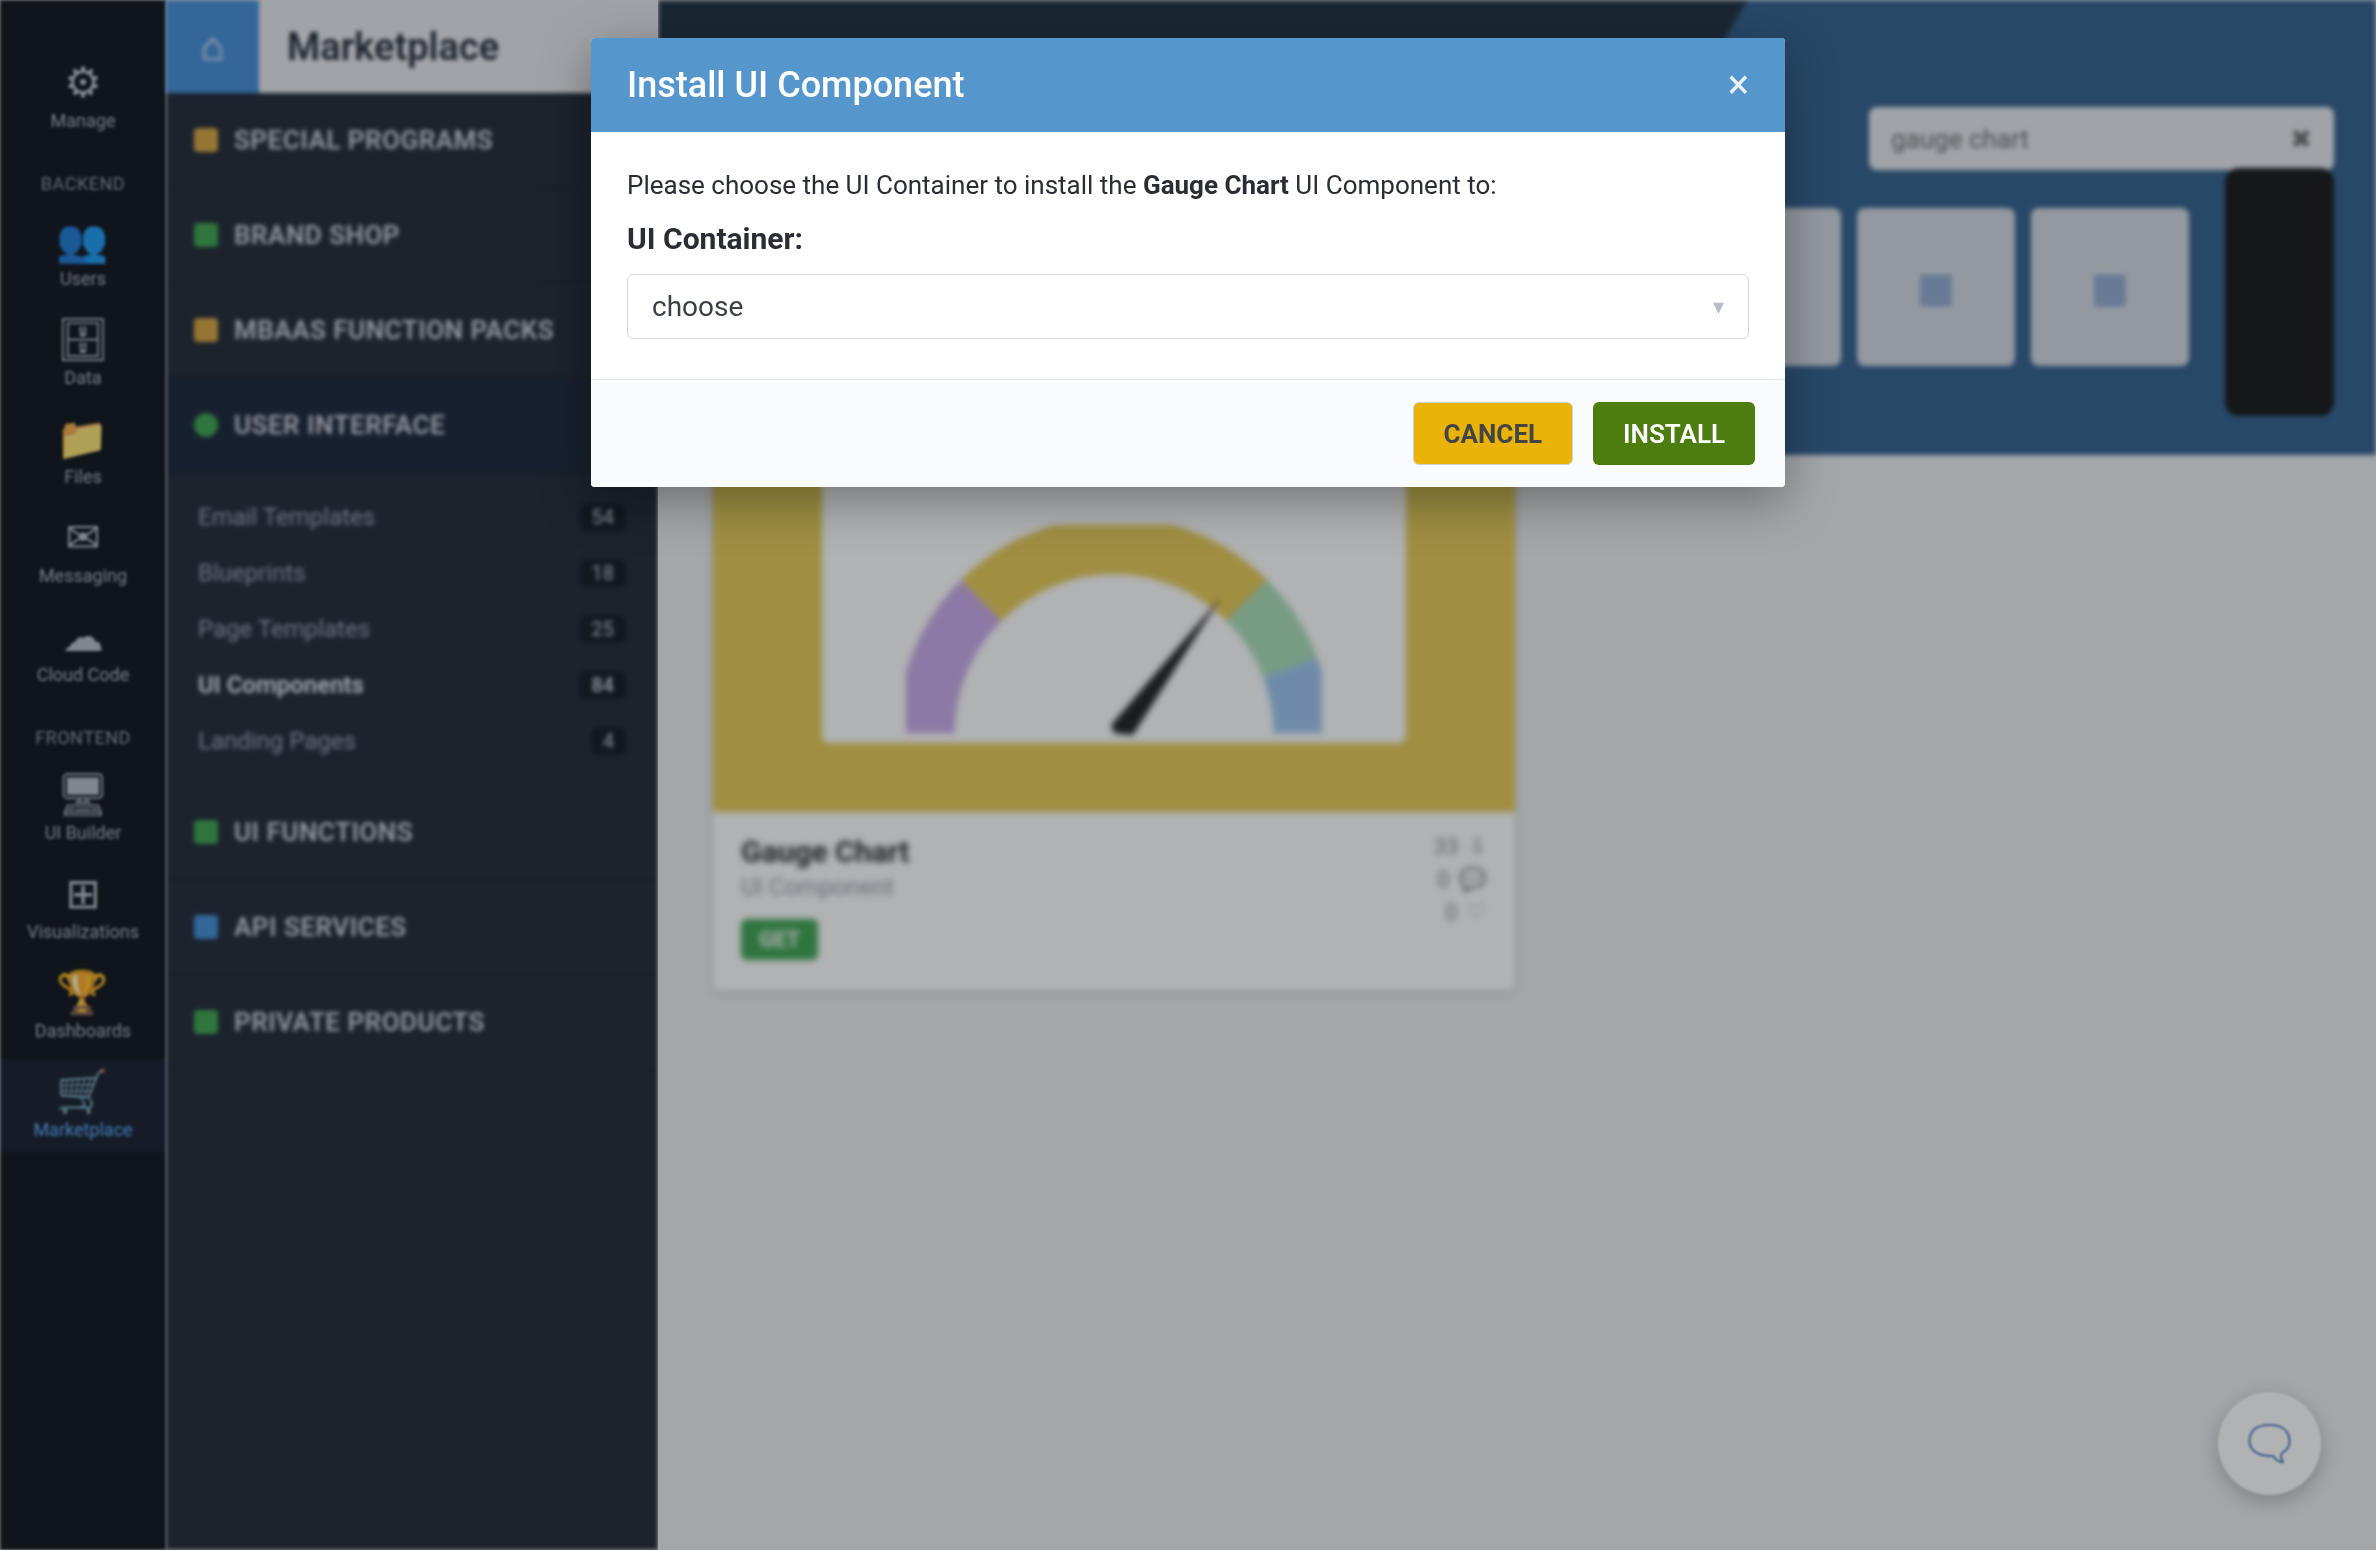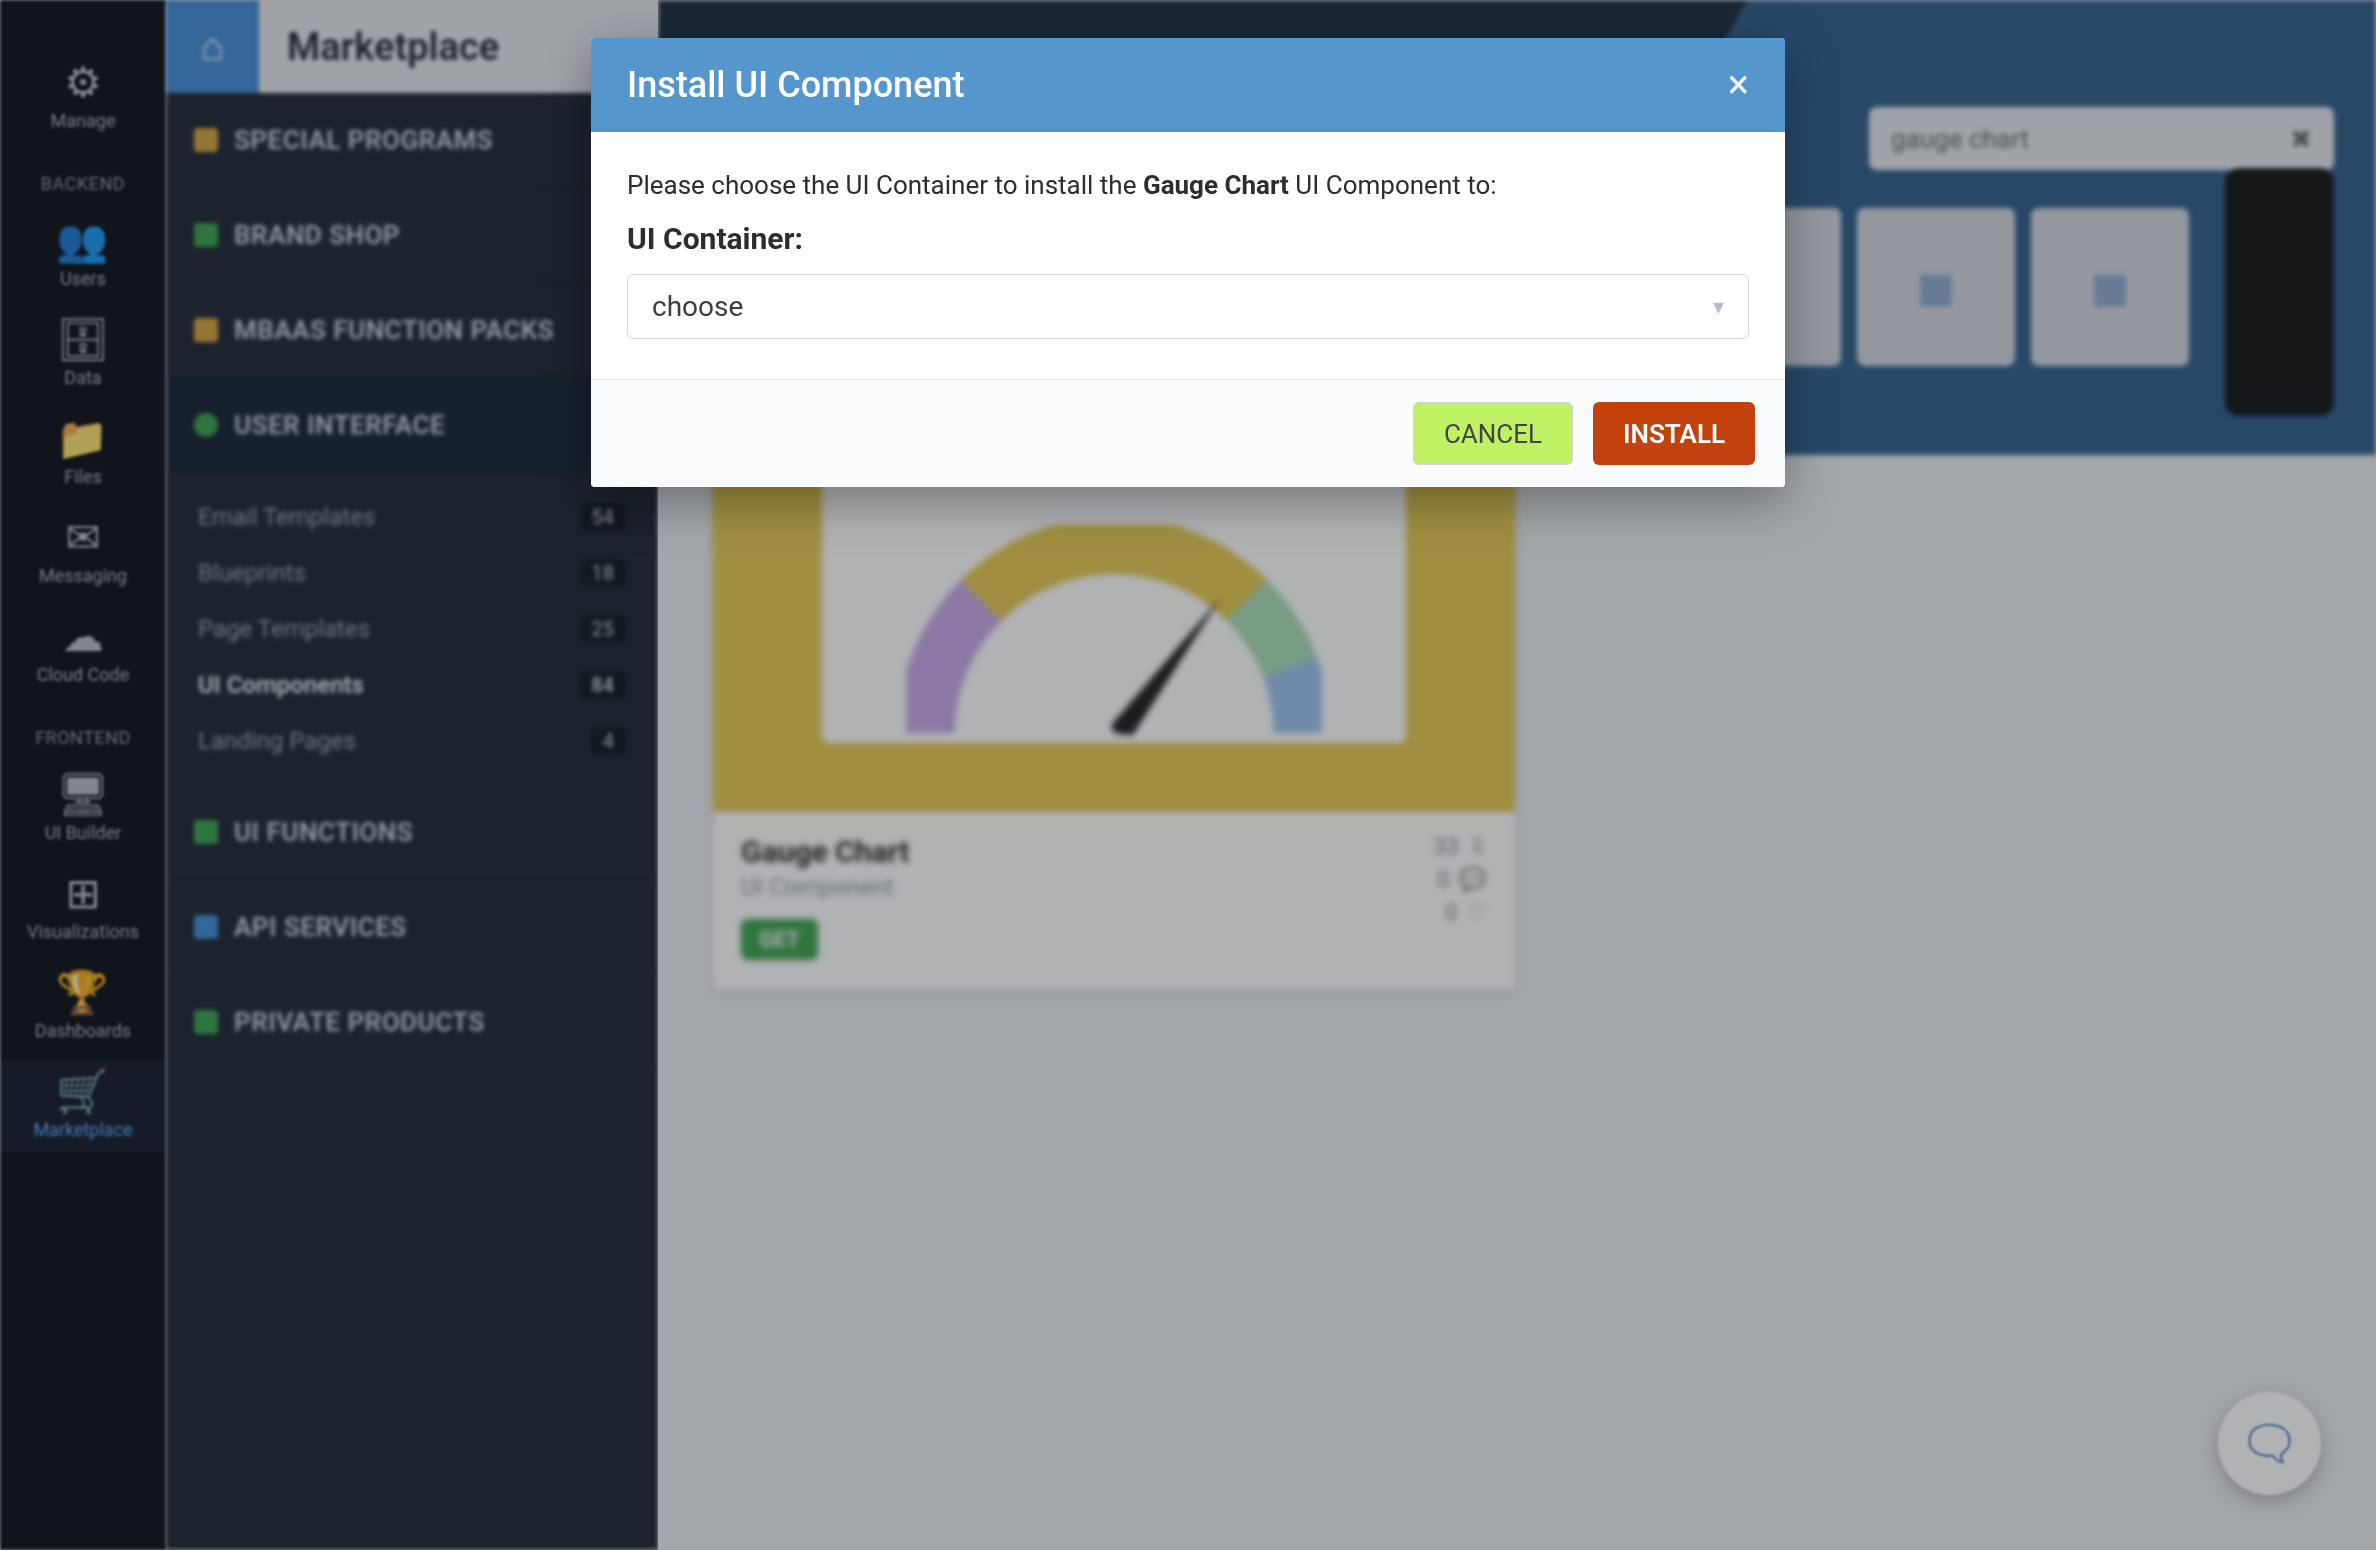--- a/index.html
+++ b/index.html
@@ -87,22 +87,22 @@
   .prompt b { font-weight: 700; }
   .field-label { font-size: 30px; font-weight: 700; color: #2a2e34; margin-top: 16px; }
   .select {
     margin-top: 18px; border: 1px solid #d4d8de; border-radius: 6px; height: 65px;
     display: flex; align-items: center; justify-content: space-between; padding: 0 24px;
     font-size: 28px; color: #3a3f46; cursor: pointer; background:#fff;
   }
   .select .chev { color: #b8bec7; font-size: 22px; }
   .modal-foot { border-top: 1px solid #e4e7ec; padding: 22px 30px; display: flex; justify-content: flex-end; gap: 20px; background:#fafbfc; }
   .btn { height: 63px; padding: 0 30px; border-radius: 6px; font-size: 26px; display: inline-flex; align-items:center; justify-content:center; cursor:pointer; }
-  .btn-secondary { background: #bef264; border: 1px solid #cdd2d9; color: #444; }
-  .btn-primary { background: #c2410c; color: #fff; font-weight: 600; }
+  .btn-secondary { background: #eab308; border: 1px solid #cdd2d9; color: #444; font-weight: bold; }
+  .btn-primary { background: #4d7c0f; color: #fff; font-weight: 600; }
 </style>
 </head>
 <body>
 
 <div class="app">
 
   <div class="rail">
     <div class="rail-item">
       <span class="icon">⚙</span>
       <span class="lbl">Manage</span>

